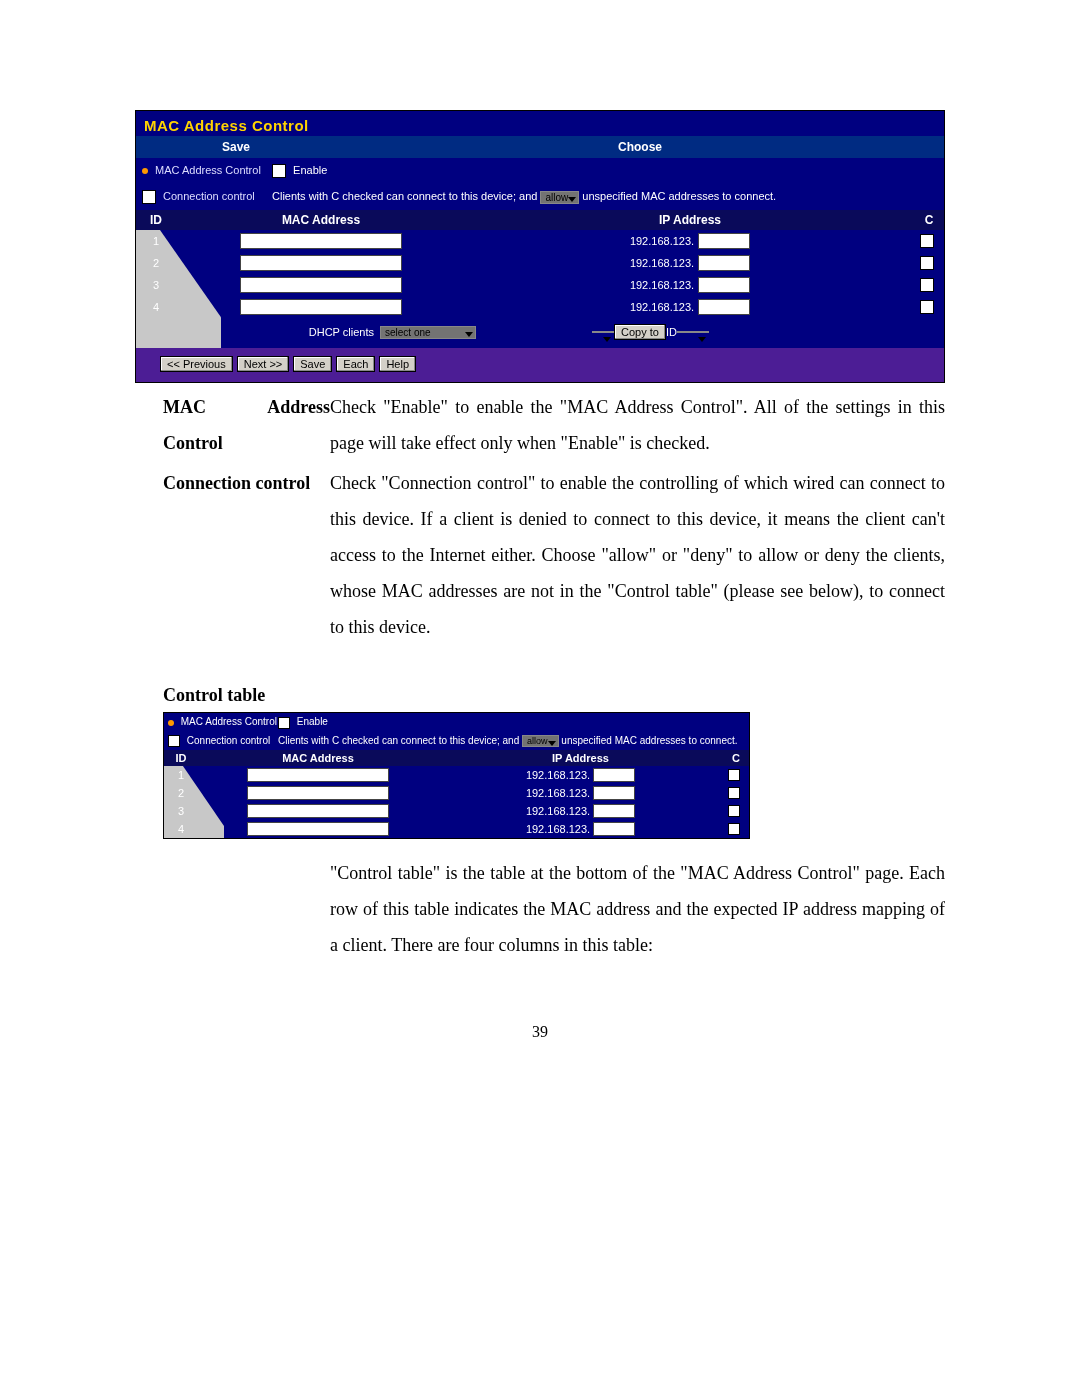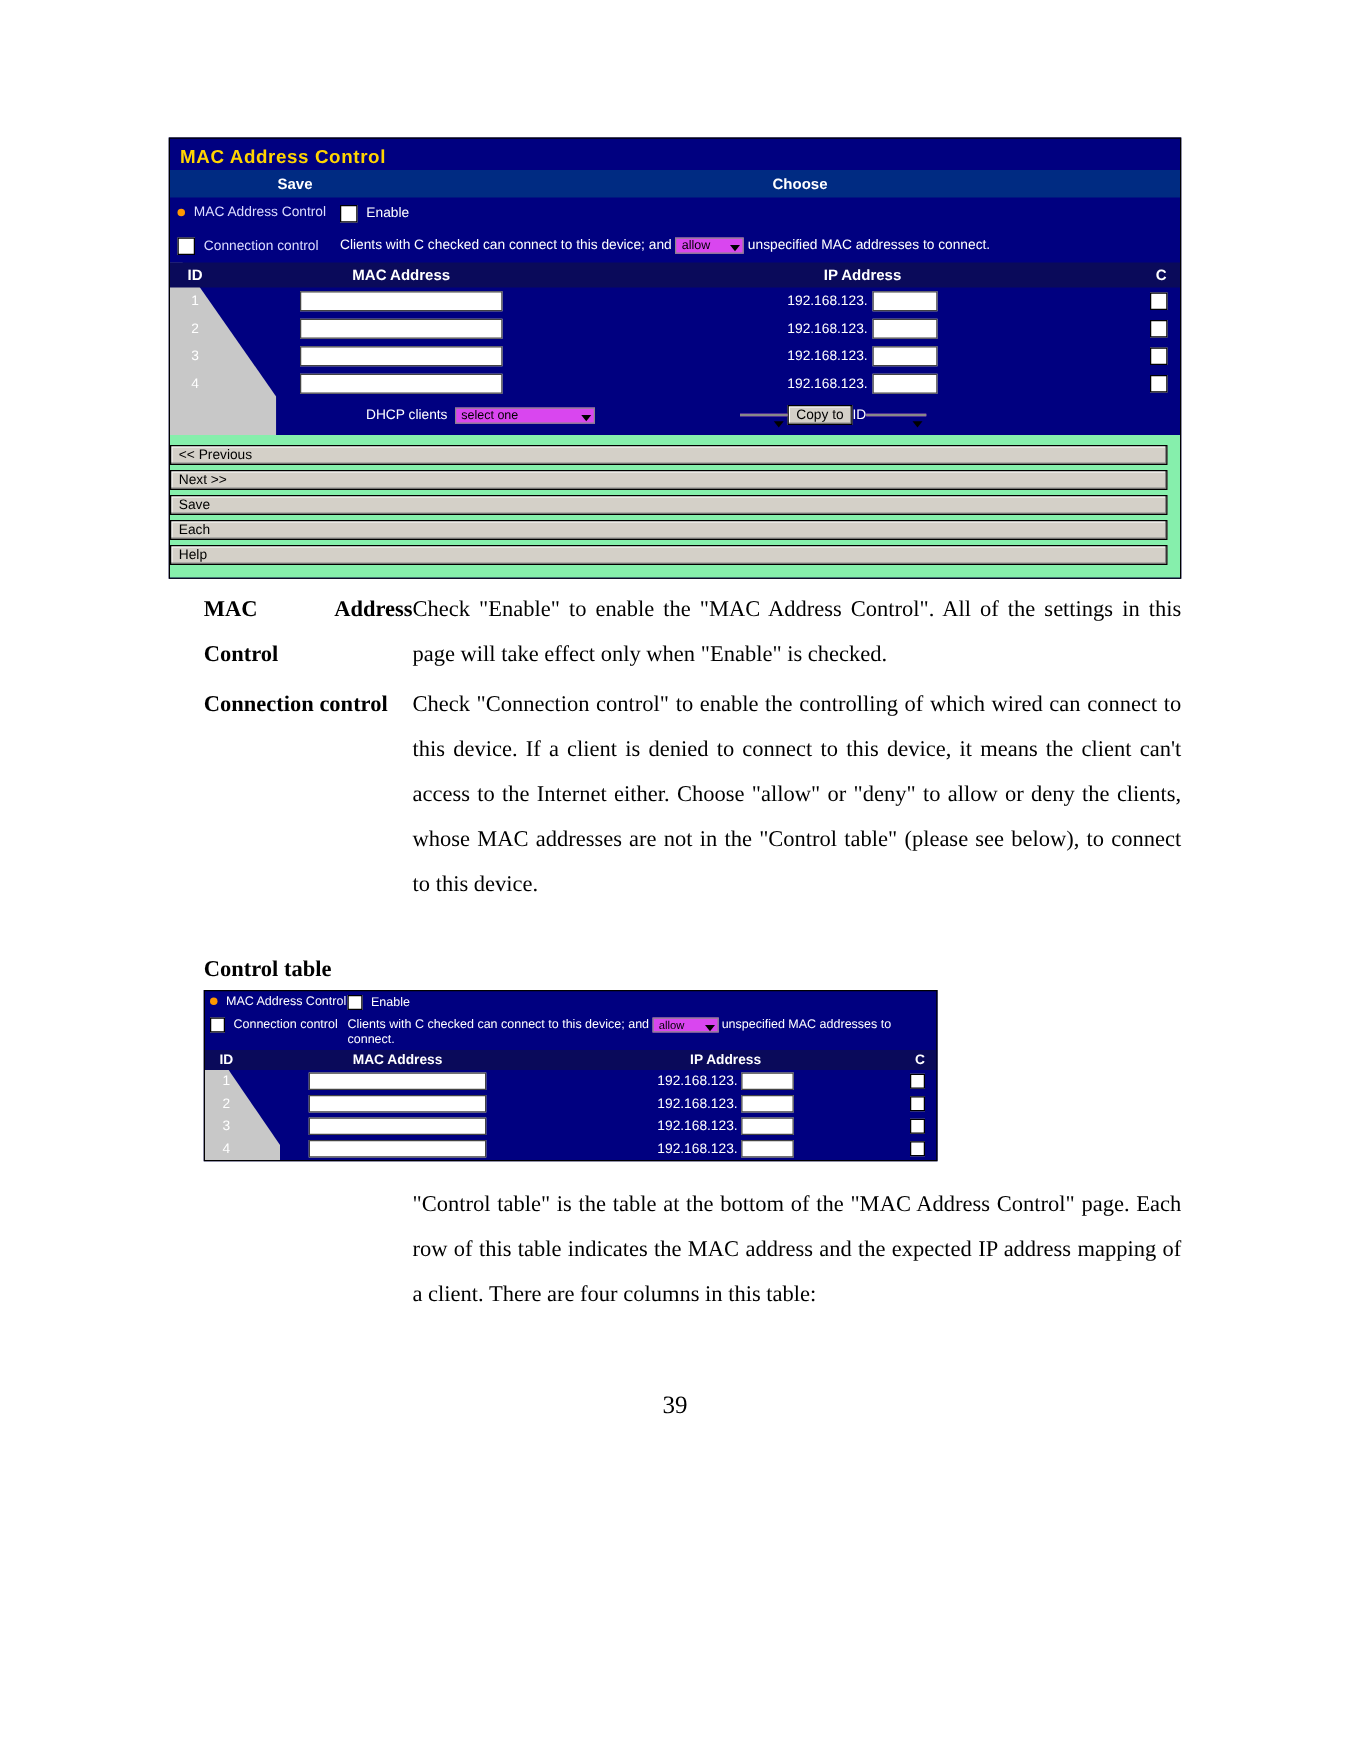--- a/index.html
+++ b/index.html
@@ -61,24 +61,24 @@
   .fake-checkbox {
     display: inline-block;
     width: 12px; height: 12px;
     background: #fff;
     border: 1px solid #000;
     vertical-align: middle;
     margin-right: 4px;
   }
   .fake-select {
     display: inline-block;
-    background: #d946ef;
+    background: #737373;
     border: 1px solid #888;
     color: #000;
-    padding: 0 26px 0 4px;
+    padding: 0 10px 0 4px;
     font-size: 10px;
     position: relative;
     vertical-align: middle;
   }
   .fake-select::after {
     content: "";
     position: absolute;
     right: 2px; top: 5px;
     border-left: 4px solid transparent;
     border-right: 4px solid transparent;
@@ -158,23 +158,22 @@
     border:1px solid #000;
     color:#000;
     font-family: Verdana, Arial, sans-serif;
     font-size:11px;
     padding:1px 6px;
     box-shadow: inset -1px -1px #888, inset 1px 1px #fff;
   }
   .btn-bar {
     display:flex;
     gap:4px;
-    padding: 8px 10px 10px 0;
-    background:#86efac;
-    flex-direction:column;
+    padding: 8px 10px 10px 24px;
+    background:#4c1d95;
   }
   .body-text {
     font-size: 18px;
     line-height: 2.0;
     text-align: justify;
     margin-top: 40px;
   }
   .def-rows { margin-top: 6px; }
   .def-row {
     display:flex;
@@ -232,21 +231,21 @@
   }
   .mini-row .mc-id { flex:0 0 34px; text-align:center;}
   .mini-row .mc-mac{ flex:0 0 240px; display:flex; justify-content:center;}
   .mini-row .mc-ip { flex:1; display:flex; justify-content:center; align-items:center; gap:3px;}
   .mini-row .mc-c  { flex:0 0 26px; display:flex; justify-content:center;}
   .mini-input { display:inline-block; background:#fff; border:1px solid #444; height:12px;}
   .mini-input.wide { width:140px;}
   .mini-input.narrow { width:40px;}
   .page-num {
     text-align:center;
-    font-size:20px;
+    font-size:16px;
     margin-top: 60px;
   }
   .mini-wrap { position:relative; }
   .orange-dot {
     display:inline-block;
     width:6px;height:6px;
     background:#ff9900;
     border-radius:50%;
     margin-right:4px;
     vertical-align:middle;

